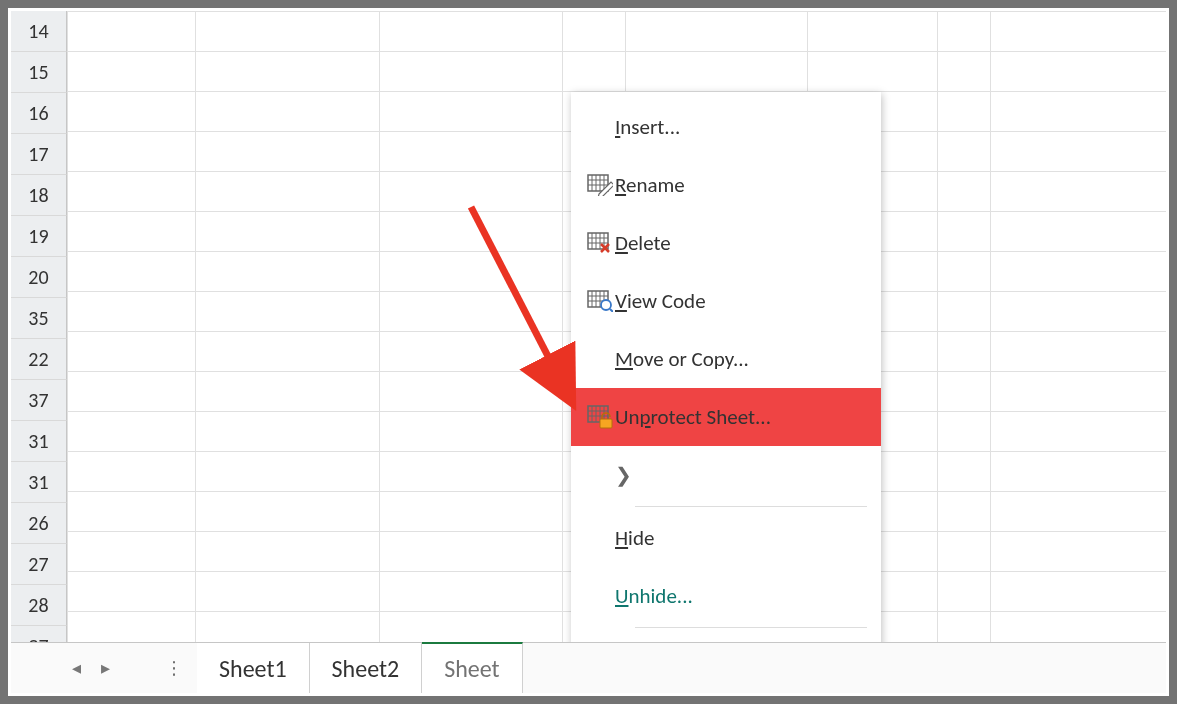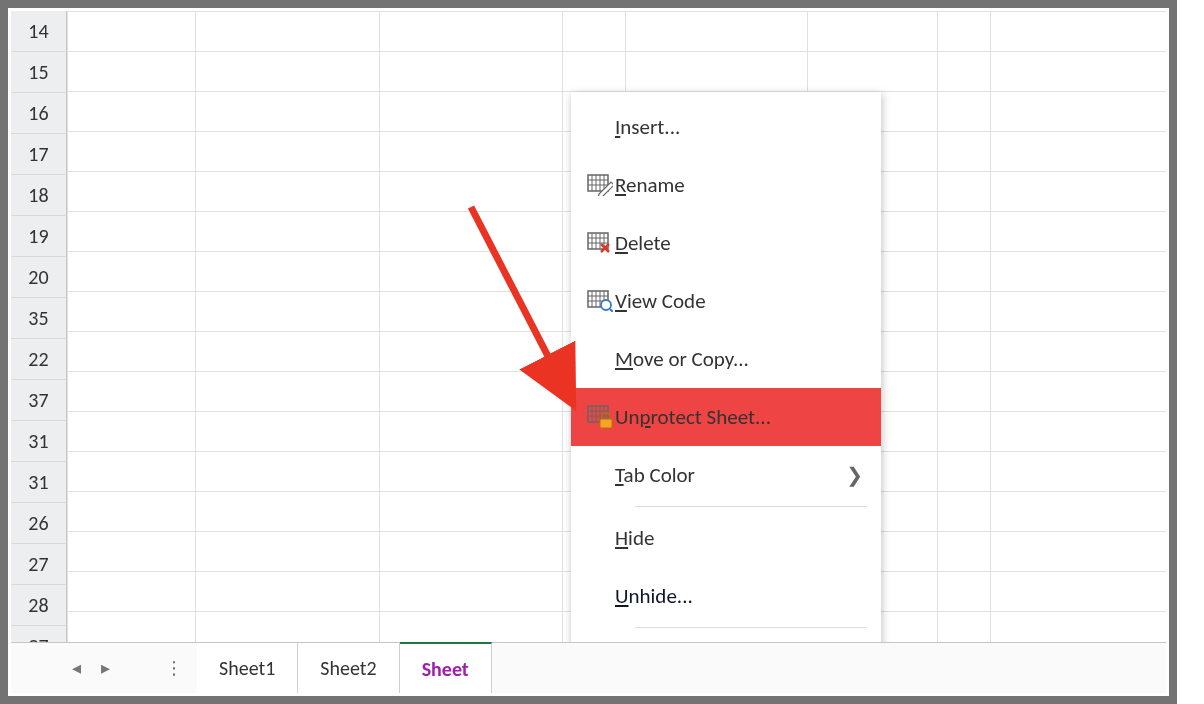--- a/index.html
+++ b/index.html
@@ -12,33 +12,33 @@
 
 
 .grid{position:absolute;left:56px;top:0;right:0;bottom:50px}
 .grid .hline{position:absolute;left:0;right:0;height:0;border-top:1px solid #e0e0e0}
 .grid .vline{position:absolute;top:0;bottom:0;width:0;border-left:1px solid #e0e0e0}
 
 
 .tabbar{position:absolute;left:0;right:0;bottom:0;height:50px;background:#fafafa;border-top:1px solid #c6c6c6;display:flex;align-items:stretch}
 .nav-arrows{width:120px;display:flex;align-items:center;justify-content:center;gap:20px;color:#777;padding-left:20px}
 .nav-arrows span{font-size:18px}
-.tab{padding:2px 22px;display:flex;align-items:center;border-right:1px solid #d0d0d0;background:#fff;font-size:20px}
-.tab.active{color:#a21caf;font-weight:700;border-top:2px solid #1b7a3f;margin-top:-1px}
+.tab{padding:2px 22px;display:flex;align-items:center;border-right:1px solid #d0d0d0;background:#fff;font-size:24px}
+.tab.active{color:#737373;font-weight:400;border-top:2px solid #1b7a3f;margin-top:-1px}
 .chev{padding:0 14px;display:flex;align-items:center;color:#666}
 
 
 .ctx{position:absolute;left:560px;top:60px;width:310px;background:#fff;box-shadow:1px 2px 8px rgba(0,0,0,.25);font-size:21px;padding:6px 0}
 .ctx li{list-style:none;display:flex;align-items:center;height:58px;padding:0 18px 0 14px;}
 .ctx li.hover{background:#ef4444}
 .ctx li .icon{width:30px;height:30px;display:flex;align-items:center;justify-content:center;flex:none}
 .ctx li .lbl{flex:1}
 .ctx li .arrow{color:#666;font-size:20px}
 .ctx .sep{height:0;border-top:1px solid #ddd;margin:2px 14px 2px 64px}
-.ctx .disabled .lbl{color:#0f172a}
+.ctx .disabled .lbl{color:#0f766e}
 u{text-decoration:underline}
 
 
 .arrowOverlay{position:absolute;left:440px;top:186px;pointer-events:none}
 
 svg{display:block}
 </style>
 </head>
 <body>
 
@@ -139,21 +139,20 @@
           <rect x="1" y="1" width="20" height="16" fill="none" stroke="#666" stroke-width="1.5"></rect>
           <path d="M1 6h20M5 1v16M9 1v16M13 1v16M17 1v16M1 11h20" stroke="#666" stroke-width="1"></path>
           <rect x="13" y="14" width="12" height="9" rx="1" fill="#f6a522" stroke="#b56f0b"></rect>
           <path d="M15 14v-2a4 4 0 018 0" fill="none" stroke="#b56f0b" stroke-width="1.6"></path>
         </svg>
       </span>
       <span class="lbl">Un<u>p</u>rotect Sheet...</span>
     </li>
     <li>
       <span class="icon"></span>
-      <span class="lbl"><u>T</u>ab Color</span>
       <span class="arrow">❯</span>
     </li>
     <div class="sep"></div>
     <li>
       <span class="icon"></span>
       <span class="lbl"><u>H</u>ide</span>
     </li>
     <li class="disabled">
       <span class="icon"></span>
       <span class="lbl"><u>U</u>nhide...</span>

